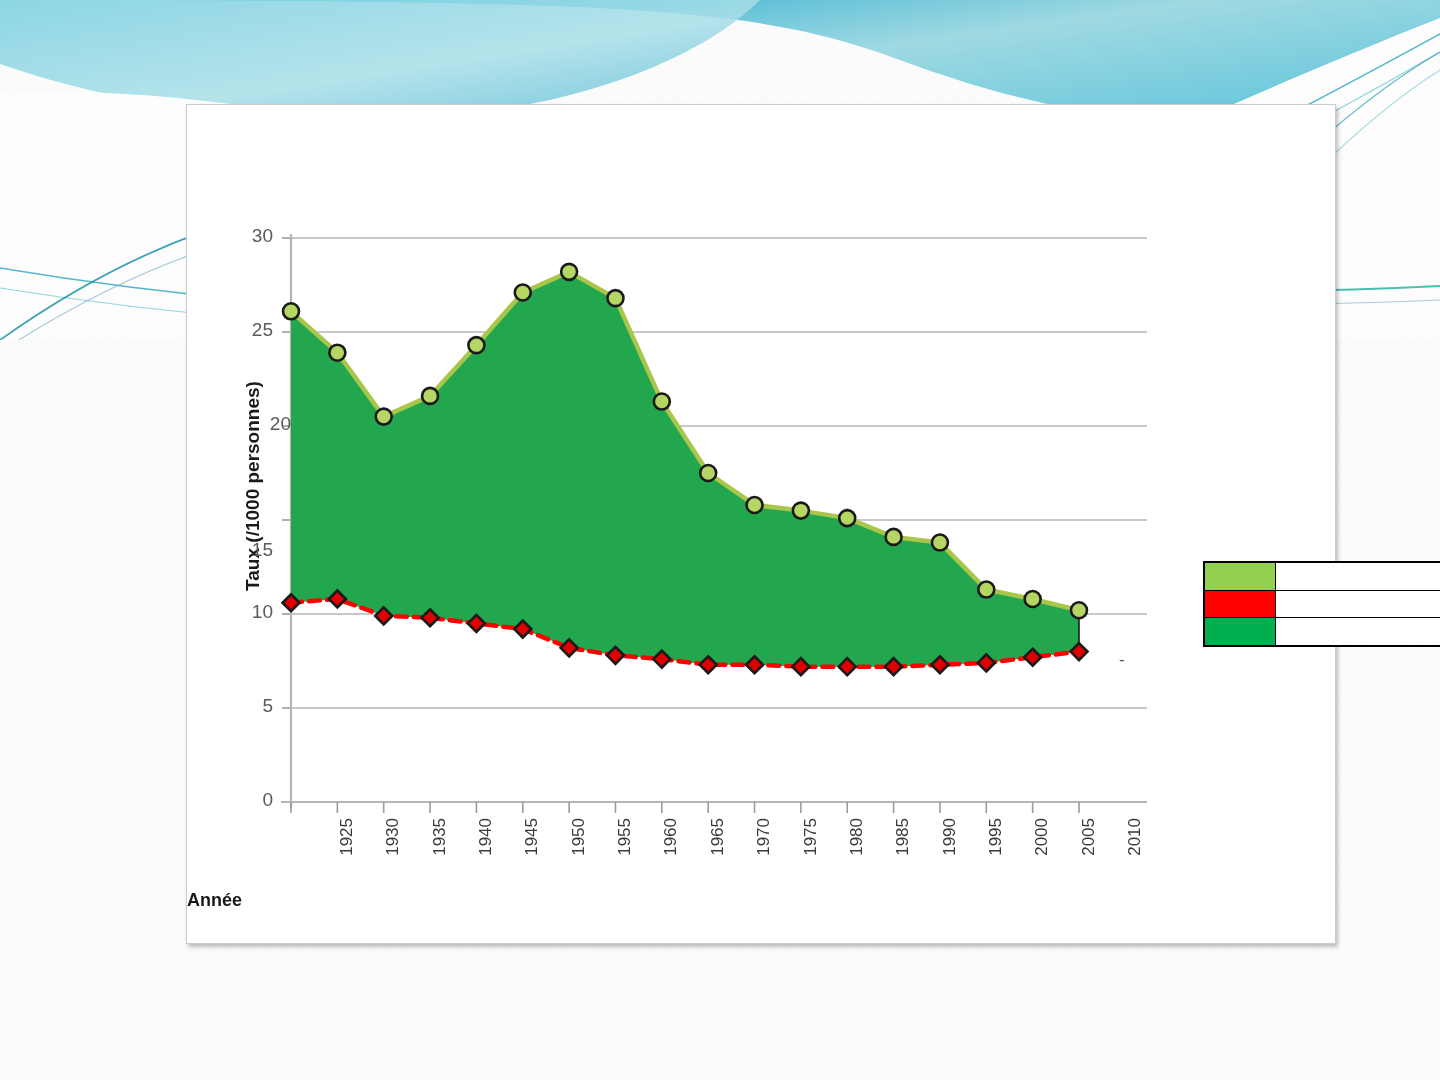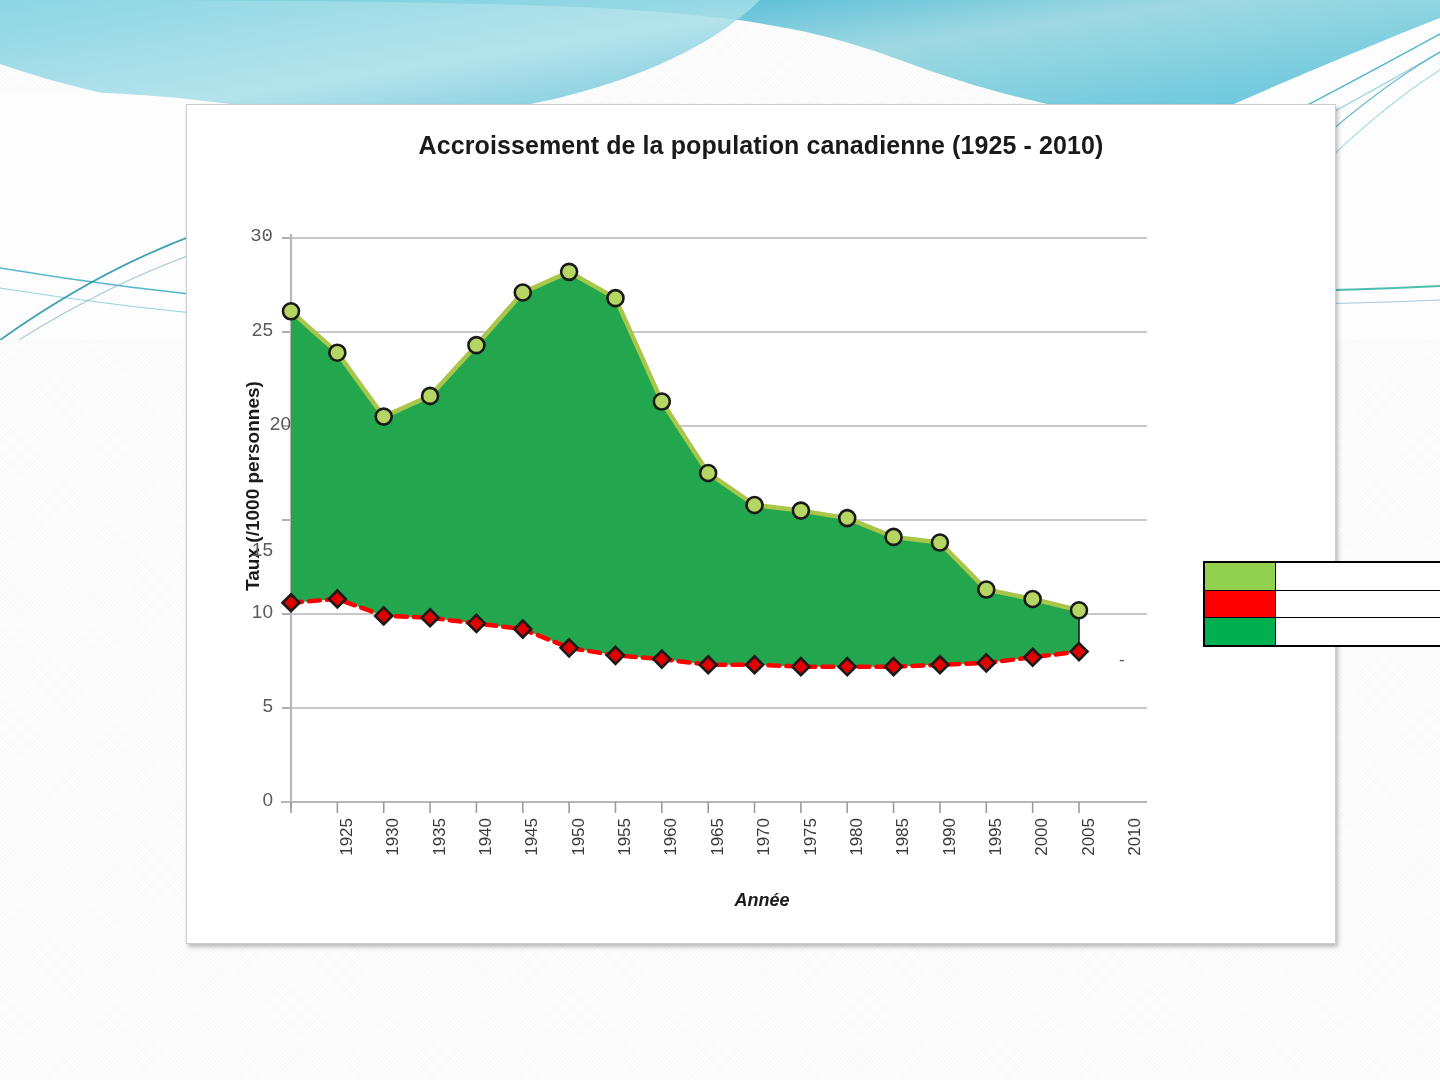--- a/index.html
+++ b/index.html
@@ -31,22 +31,22 @@
   }
   #plot-wrap{position:absolute;left:0;top:0;width:1150px;height:840px;}
   #plot-svg{position:absolute;left:0;top:0;}
   
   #y-axis-title{
     position:absolute;left:-84px;top:370px;width:300px;text-align:center;
     transform:rotate(-90deg);transform-origin:center center;
     font-size:19px;font-weight:bold;color:#1a1a1a;
   }
   #x-axis-title{
-    position:absolute;left:0;width:1150px;top:785px;text-align:center;
-    font-size:18px;font-weight:bold;color:#1a1a1a;font-style:italic;
+    position:absolute;left:0;width:1150px;top:785px;
+    font-size:18px;font-weight:bold;color:#1a1a1a;
   }
   .ytick-label{
     position:absolute;font-size:19px;color:#5a5a5a;text-align:right;width:44px;
   }
   .xtick-label{
     position:absolute;font-size:17px;color:#3a3a3a;
     transform:rotate(-90deg);transform-origin:right top;
     white-space:nowrap;text-align:right;
   }
   
@@ -97,21 +97,20 @@
     <path d="M1440,52 C1270,150 1080,252 840,298 C610,342 300,336 0,288" fill="none" stroke="#4fb8c9" stroke-width="1.2" opacity="0.6"></path>
     <path d="M0,340 C180,212 380,152 640,226 C820,276 1060,304 1440,286" fill="none" stroke="url(#g3)" stroke-width="1.8" opacity="0.85"></path>
     <path d="M0,352 C190,228 400,170 650,240 C830,290 1070,316 1440,300" fill="none" stroke="#6fa8c4" stroke-width="1.2" opacity="0.6"></path>
     <path d="M1130,340 C1240,210 1340,110 1440,52" fill="none" stroke="#2f9fb8" stroke-width="1.4" opacity="0.7"></path>
     <path d="M1160,340 C1268,214 1360,120 1440,70" fill="none" stroke="#66bfd2" stroke-width="1.1" opacity="0.55"></path>
   </svg>
 </div>
 
 <div id="chart-frame">
 
-  <div id="chart-title">Accroissement de la population canadienne (1925 - 2010)</div>
 
   <div id="plot-wrap">
     <div id="y-axis-title">Taux (/1000 personnes)</div>
     <div id="x-axis-title">Année</div>
     <svg id="plot-svg" width="1150" height="840">
         <line x1="104" y1="697" x2="960" y2="697" stroke="#b6b6b6" stroke-width="1.4"></line>
         <line x1="95" y1="697" x2="104" y2="697" stroke="#9b9b9b" stroke-width="1.6"></line>
         <line x1="104" y1="603" x2="960" y2="603" stroke="#b6b6b6" stroke-width="1.6"></line>
         <line x1="95" y1="603" x2="104" y2="603" stroke="#9b9b9b" stroke-width="1.6"></line>
         <line x1="104" y1="509" x2="960" y2="509" stroke="#b6b6b6" stroke-width="1.6"></line>
@@ -184,21 +183,21 @@
         <polygon points="799.2941176470588,549.38 807.7941176470588,557.88 799.2941176470588,566.38 790.7941176470588,557.88" fill="#e00000" stroke="#1a1a1a" stroke-width="2.6"></polygon>
         <polygon points="845.6470588235294,543.74 854.1470588235294,552.24 845.6470588235294,560.74 837.1470588235294,552.24" fill="#e00000" stroke="#1a1a1a" stroke-width="2.6"></polygon>
         <polygon points="892,538.1 900.5,546.6 892,555.1 883.5,546.6" fill="#e00000" stroke="#1a1a1a" stroke-width="2.6"></polygon>
       </svg>
   <div class="ytick-label" style="left: 42px; top: 684px;">0</div>
       <div class="ytick-label" style="left: 42px; top: 590px;">5</div>
       <div class="ytick-label" style="left: 42px; top: 496px;">10</div>
       <div class="ytick-label" style="left: 42px; top: 402px; margin-top: 32px;">15</div>
       <div class="ytick-label" style="left: 60px; top: 308px;">20</div>
       <div class="ytick-label" style="left: 42px; top: 214px;">25</div>
-      <div class="ytick-label" style="left: 42px; top: 120px; font-family: Liberation Mono, monospace;">30</div>
+      <div class="ytick-label" style="left: 42px; top: 120px;">30</div>
       <div class="xtick-label" style="left: 112px; top: 713px;">1925</div>
       <div class="xtick-label" style="left: 158.353px; top: 713px;">1930</div>
       <div class="xtick-label" style="left: 204.706px; top: 713px;">1935</div>
       <div class="xtick-label" style="left: 251.059px; top: 713px;">1940</div>
       <div class="xtick-label" style="left: 297.412px; top: 713px;">1945</div>
       <div class="xtick-label" style="left: 343.765px; top: 713px;">1950</div>
       <div class="xtick-label" style="left: 390.118px; top: 713px;">1955</div>
       <div class="xtick-label" style="left: 436.471px; top: 713px;">1960</div>
       <div class="xtick-label" style="left: 482.824px; top: 713px;">1965</div>
       <div class="xtick-label" style="left: 529.176px; top: 713px;">1970</div>

